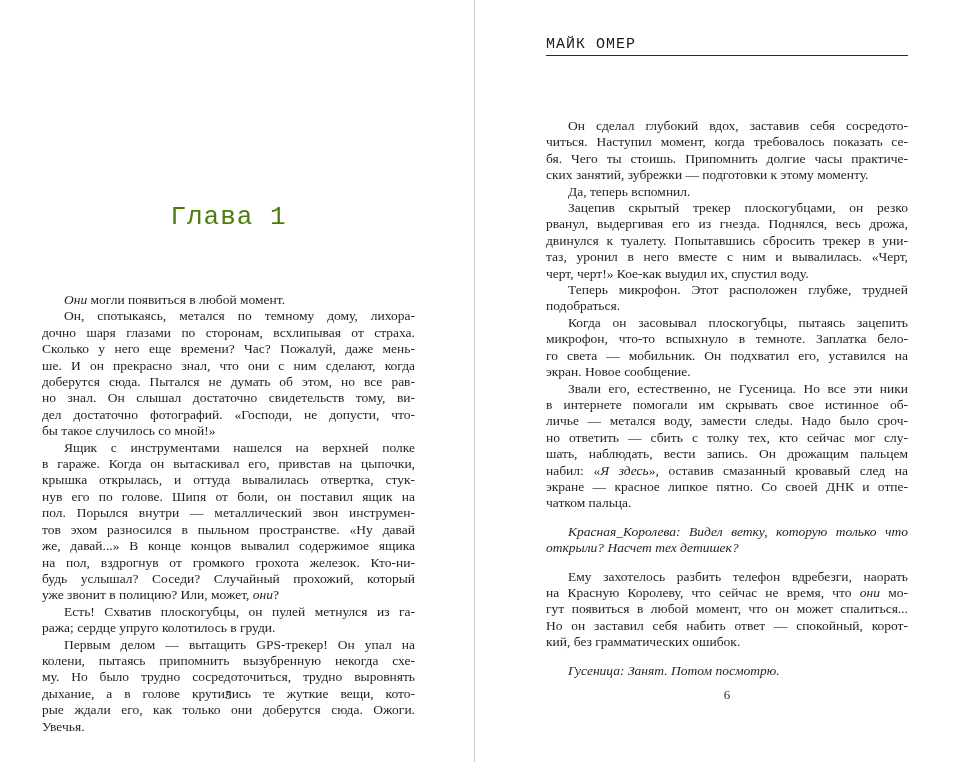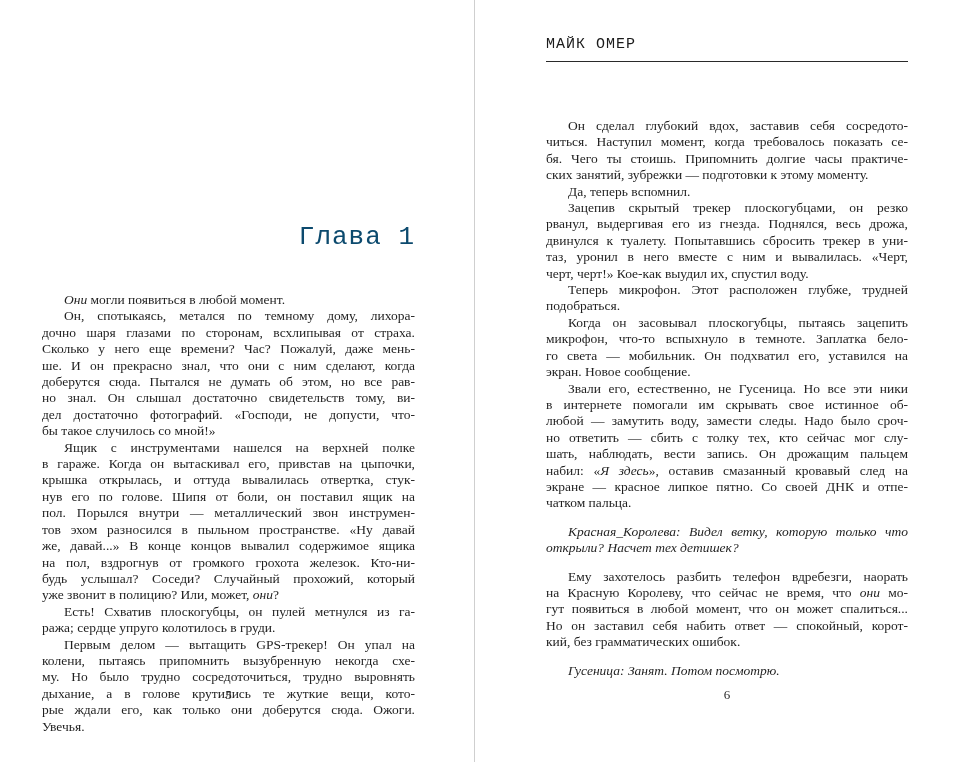--- a/index.html
+++ b/index.html
@@ -15,36 +15,35 @@
   .gutter {
     position: absolute; left: 474px; top: 0; width: 1px; height: 762px;
     background: #cfcfcf;
   }
   .page { position: absolute; top: 0; height: 762px; }
   .page.left  { left: 42px;  width: 373px; }
   .page.right { left: 546px; width: 362px; }
 
   .chapter {
     position: absolute; top: 202px; left: 0; right: 0;
-    text-align: right;
+    text-align: center;
     font-family: "Liberation Mono", monospace;
     font-weight: 500;
     font-size: 26px;
     letter-spacing: 1px;
-    color: #0c4a6e;
-    margin-top: 20px;
+    color: #4d7c0f;
   }
 
   .running-header {
     position: absolute; top: 36px; left: 0; right: 0;
     font-family: "Liberation Mono", monospace;
     font-size: 15px;
     letter-spacing: 1px;
     color: #1b1b1b;
-    padding-bottom: 8px;
+    padding-bottom: 2px;
     border-bottom: 1.5px solid #2a2a2a;
   }
 
   .bodytext {
     position: absolute; left: 0; right: 0;
     font-size: 13.5px;
     line-height: 16.4px;
     color: #1f1f1f;
     margin-top: 40px;
   }
@@ -143,21 +142,21 @@
         </div>
         <div class="para body">
           <div class="line first">Когда он засовывал плоскогубцы, пытаясь зацепить</div>
           <div class="line">микрофон, что-то вспыхнуло в темноте. Заплатка бело-</div>
           <div class="line">го света — мобильник. Он подхватил его, уставился на</div>
           <div class="line end">экран. Новое сообщение.</div>
         </div>
         <div class="para body">
           <div class="line first">Звали его, естественно, не Гусеница. Но все эти ники</div>
           <div class="line">в интернете помогали им скрывать свое истинное об-</div>
-          <div class="line">любой — замутить воду, замести следы. Надо было сроч-</div>
+          <div class="line">личье — метался воду, замести следы. Надо было сроч-</div>
           <div class="line">но ответить — сбить с толку тех, кто сейчас мог слу-</div>
           <div class="line">шать, наблюдать, вести запись. Он дрожащим пальцем</div>
           <div class="line"><span>набил: «</span><span class="it">Я здесь</span><span>», оставив смазанный кровавый след на</span></div>
           <div class="line">экране — красное липкое пятно. Со своей ДНК и отпе-</div>
           <div class="line end">чатком пальца.</div>
         </div>
         <div class="para chat">
           <div class="line first">Красная_Королева: Видел ветку, которую только что</div>
           <div class="line end">открыли? Насчет тех детишек?</div>
         </div>

